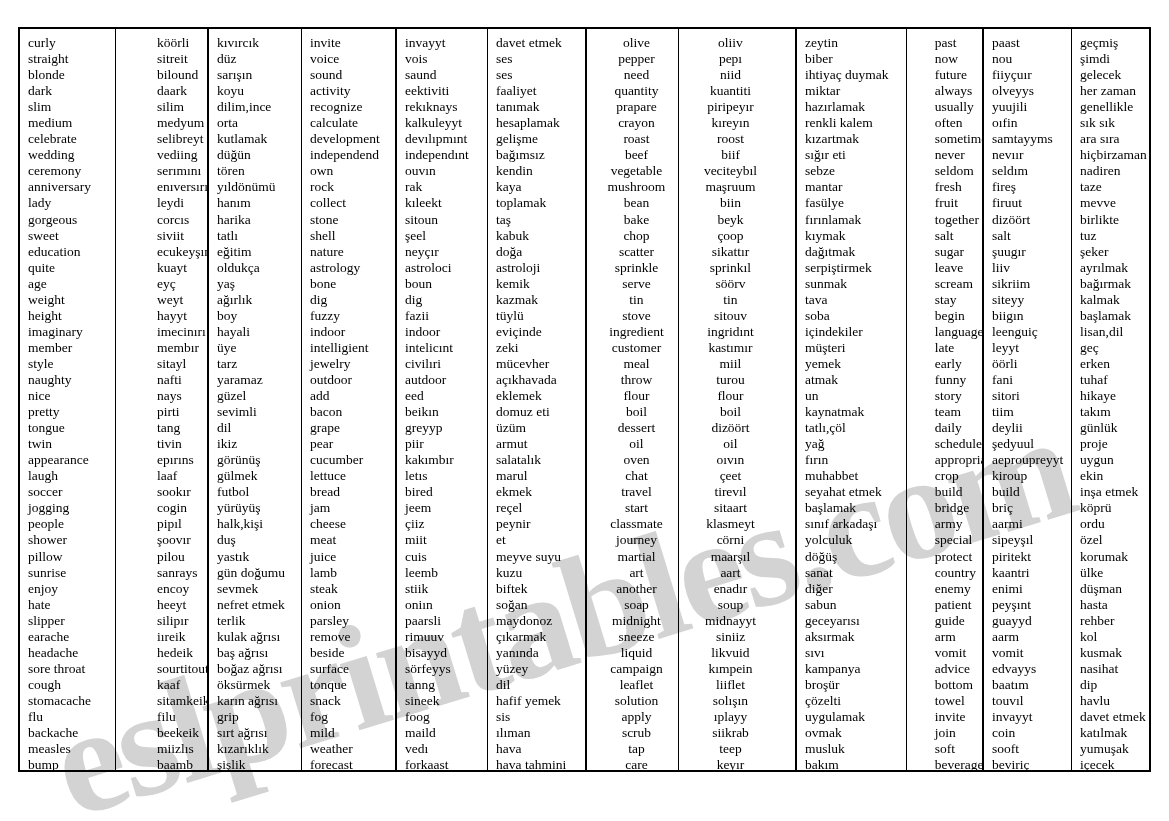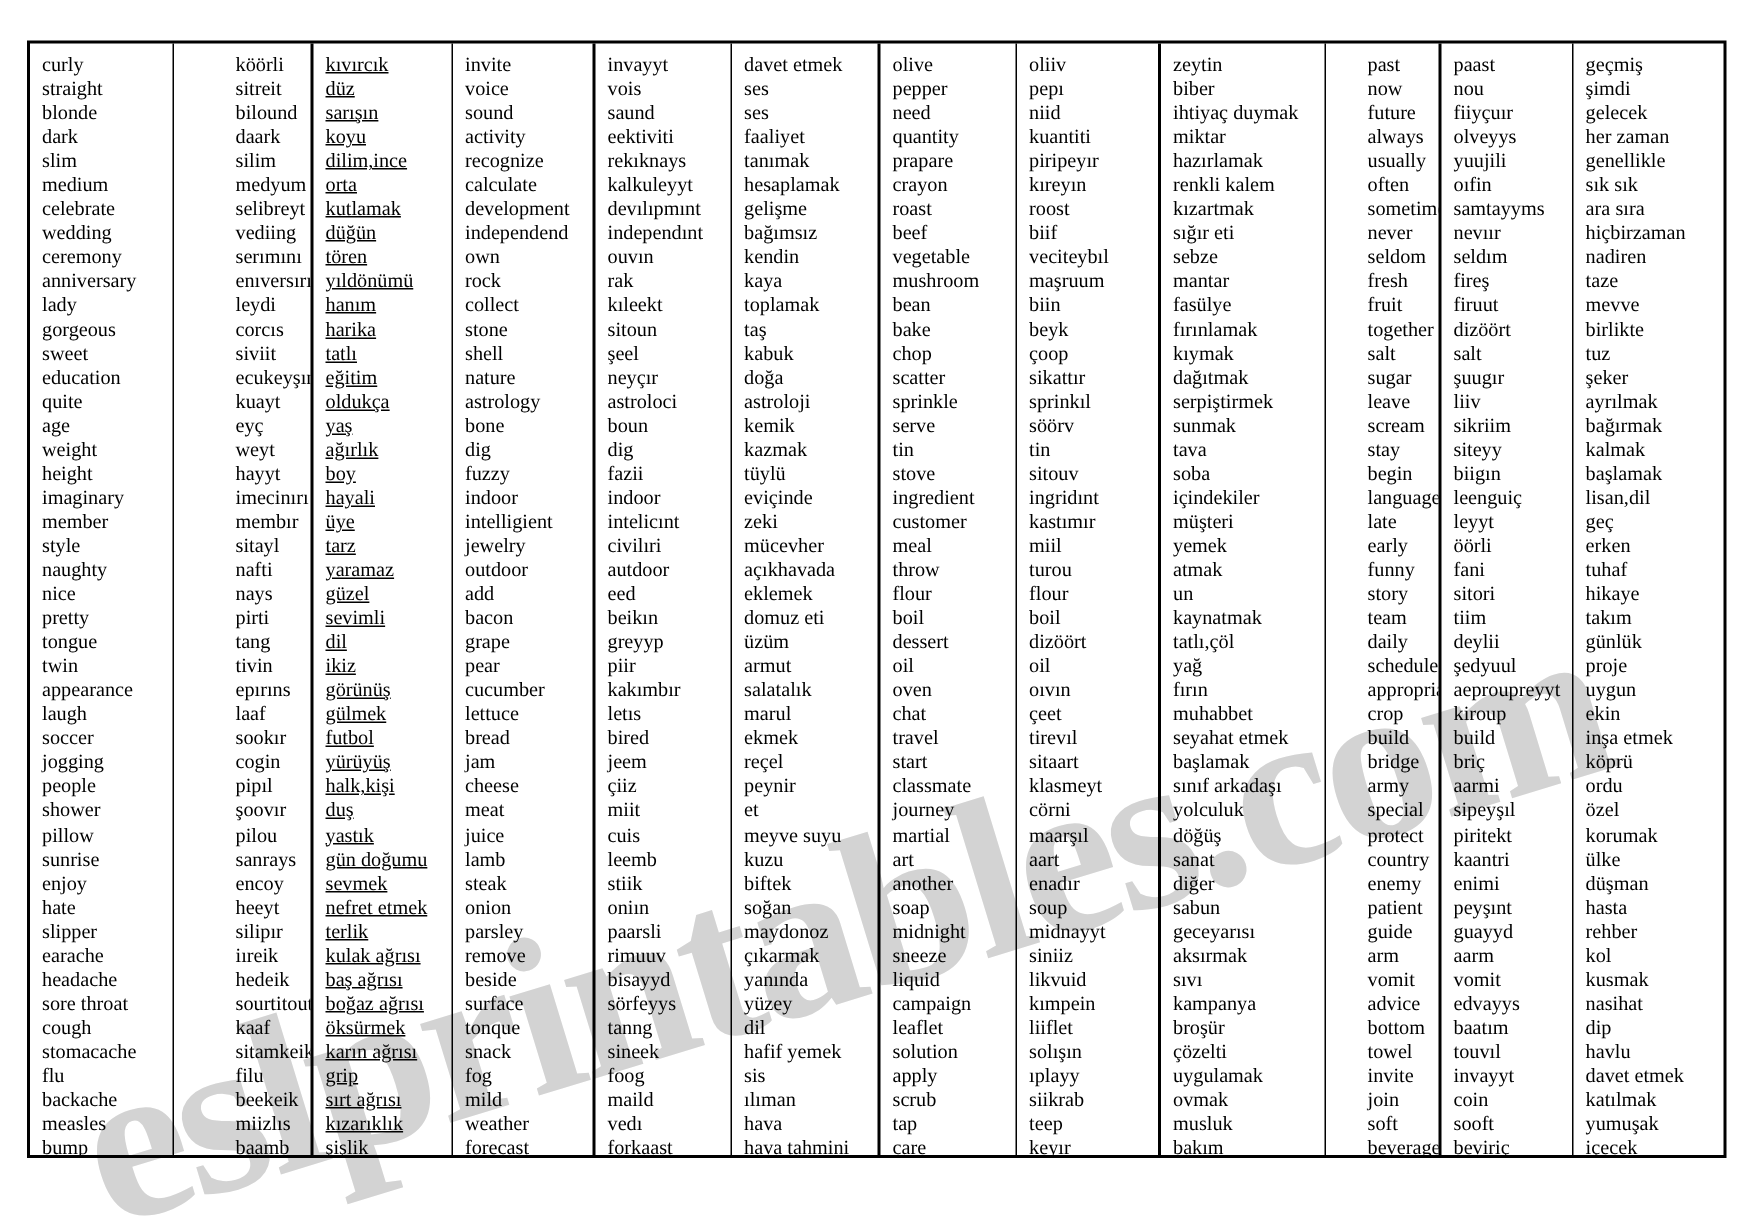--- a/index.html
+++ b/index.html
@@ -82,28 +82,28 @@
     padding-left: 8px;
     letter-spacing: 0px;
   }
 
   
   .p1  { width: 187px; }
   .p1 .vcol.left  { width: 95px; }
   .p1 .vcol.right { width: 92px; padding-left: 33px; }
 
   .p2  { width: 188px; }
-  .p2 .vcol.left  { width: 93px; text-decoration: underline; }
+  .p2 .vcol.left  { width: 93px; }
   .p2 .vcol.right { width: 95px; }
 
   .p3  { width: 190px; }
   .p3 .vcol.left  { width: 91px; }
   .p3 .vcol.right { width: 99px; }
 
-  .p4  { width: 187px; }
+  .p4  { width: 210px; text-align: center; }
   .p4 .vcol.left  { width: 91px; }
   .p4 .vcol.right { width: 96px; }
 
   .p5  { width: 187px; align-items: center; }
   .p5 .vcol.left  { width: 110px; }
   .p5 .vcol.right { width: 77px; padding-left: 20px; }
 
   .p6  { width: 190px; }
   .p6 .vcol.left  { width: 88px; }
   .p6 .vcol.right { width: 102px; }

